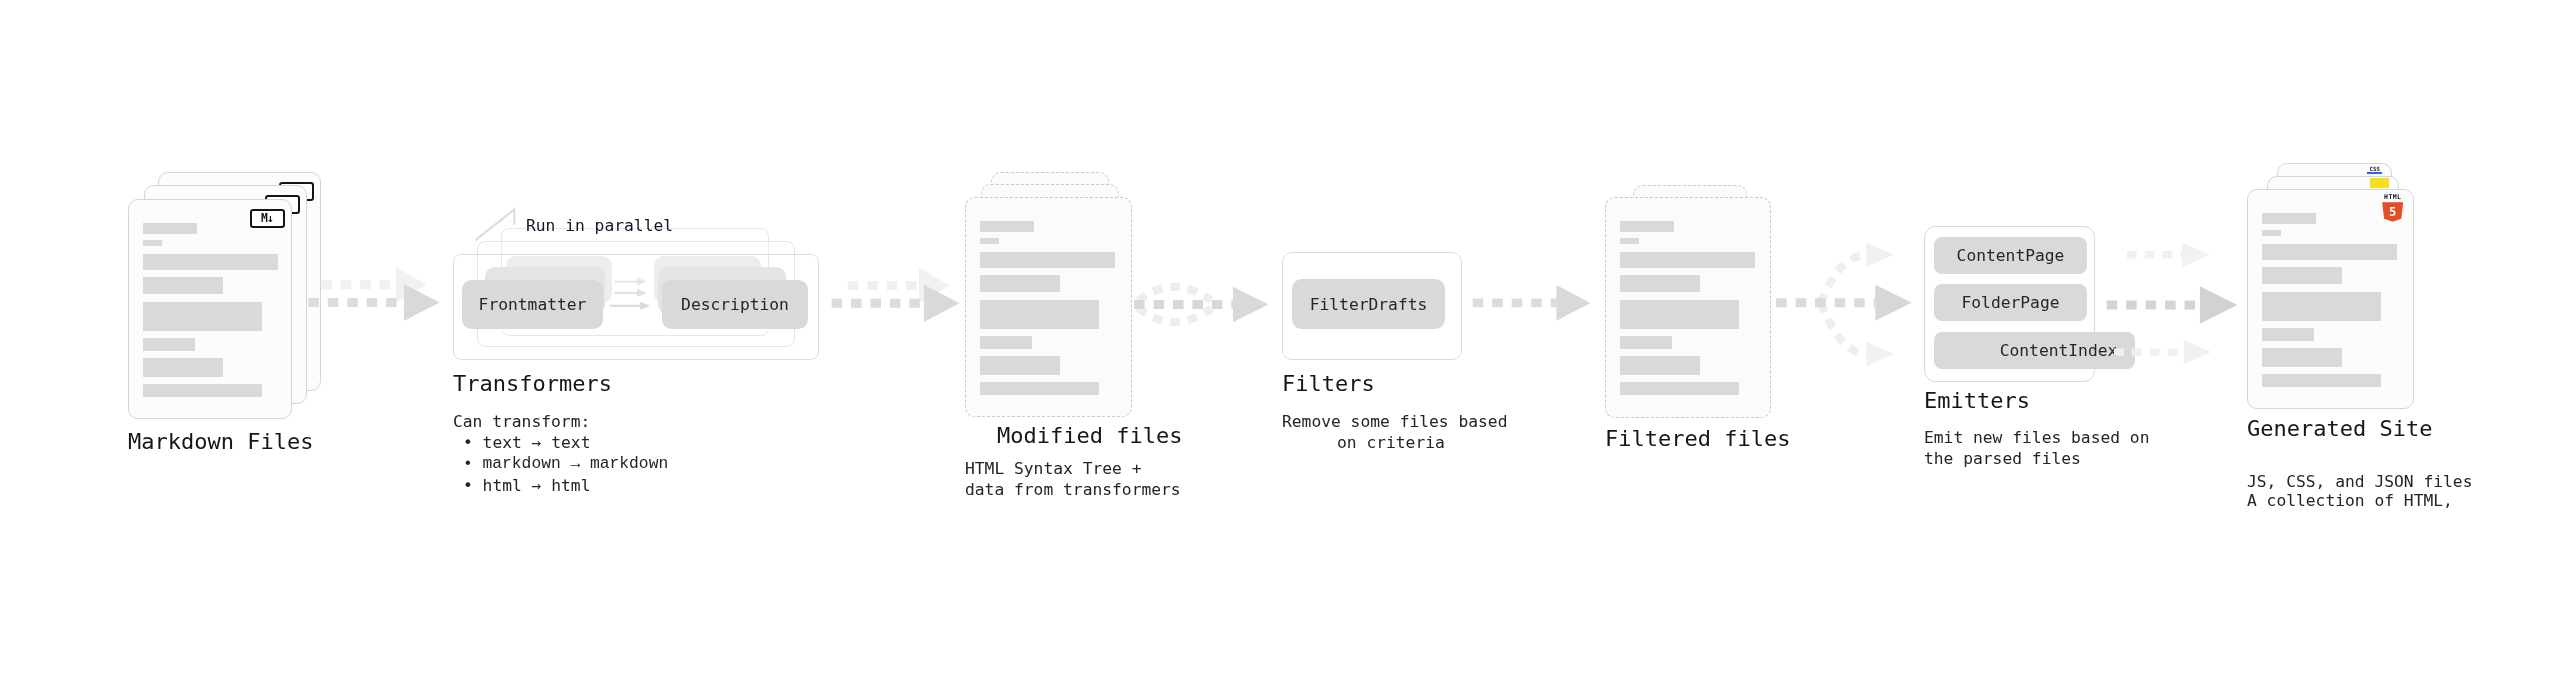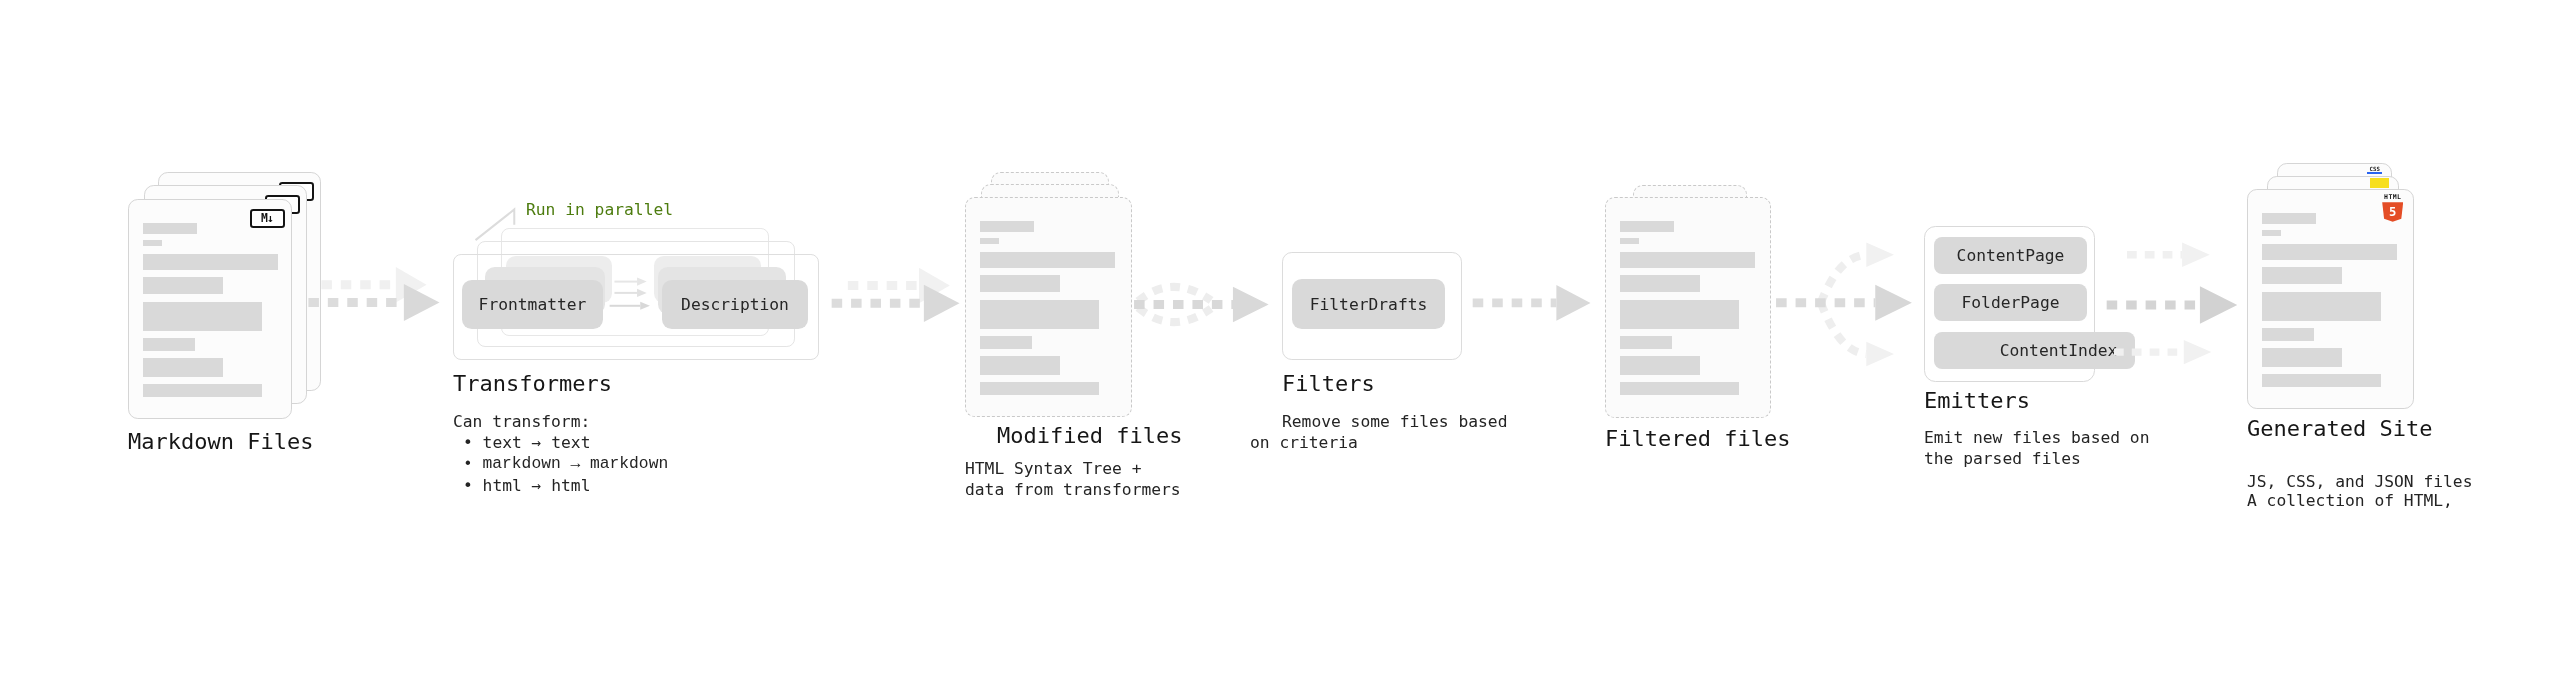--- a/index.html
+++ b/index.html
@@ -21,21 +21,21 @@
   .b7{width:80px;height:18.7px;margin-top:7.3px;}
   .b8{width:119px;height:12.2px;margin-top:7.3px;}
 
   .md-badge{position:absolute;top:9px;right:6.5px;width:31px;height:14.6px;
     border:2.4px solid #141414;border-radius:3.3px;background:#ffffff;color:#141414;
     font-size:11.4px;font-weight:bold;display:flex;align-items:center;justify-content:center;letter-spacing:-0.8px;}
 
   
   .h{position:absolute;font-size:22px;color:#161616;white-space:nowrap;}
   .t{position:absolute;font-size:16.3px;line-height:21px;color:#242424;white-space:pre;}
-  .ghost-label{position:absolute;font-size:16.3px;color:#4d7c0f;white-space:nowrap;}
+  .ghost-label{position:absolute;font-size:16.3px;color:#0f172a;white-space:nowrap;margin-top:16px;}
 
   
   .obox{position:absolute;background:transparent;border:1.6px solid #e2e2e2;border-radius:8.1px;box-sizing:border-box;}
   .wbox{position:absolute;background:#ffffff;border:1.6px solid #d9d9d9;border-radius:9.8px;box-sizing:border-box;}
   .pill{position:absolute;background:#d9d9d9;border-radius:9.8px;display:flex;align-items:center;justify-content:center;
         font-size:16.3px;color:#262626;white-space:nowrap;}
   .pill.ghost1{background:#e4e4e4;}
   .pill.ghost2{background:#ededed;}
 
   
@@ -149,21 +149,21 @@
   <path d="M 10 49 Q 52 84 100 50" fill="none" stroke="#ededed" stroke-width="10" stroke-dasharray="12 10"></path>
   <line x1="5" y1="45" x2="127" y2="45" stroke="#d8d8d8" stroke-width="11" stroke-dasharray="13 11"></line>
   <polygon points="127,23 171,45 127,67" fill="#d9d9d9"></polygon>
 </svg>
 
 <div>
   <div class="wbox" style="left:1282px;top:252px;width:180px;height:108px;border-color:#dcdcdc;"></div>
   <div class="pill" style="left:1292px;top:279px;width:153px;height:50px;">FilterDrafts</div>
   <div class="h" style="left:1282px;top:371px;">Filters</div>
   <div class="t" style="left:1282px;top:411px;">Remove some files based</div>
-  <div class="t" style="left:1250px;top:432px;text-align:center;">on criteria</div>
+  <div class="t" style="left:1337px;top:432px;text-align:center;">on criteria</div>
 </div>
 
 <svg class="abs" style="left:1467px;top:276px;" width="130" height="57" viewBox="0 0 160 70">
   <line x1="7" y1="33" x2="110" y2="33" stroke="#dcdcdc" stroke-width="11" stroke-dasharray="13 11"></line>
   <polygon points="110,11 152,33 110,55" fill="#d9d9d9"></polygon>
 </svg>
 
 <div>
   <div class="card dashed" style="left:1633px;top:185px;width:114px;height:41px;"></div>
   <div class="card dashed" style="left:1605px;top:197px;width:166px;height:221px;">

